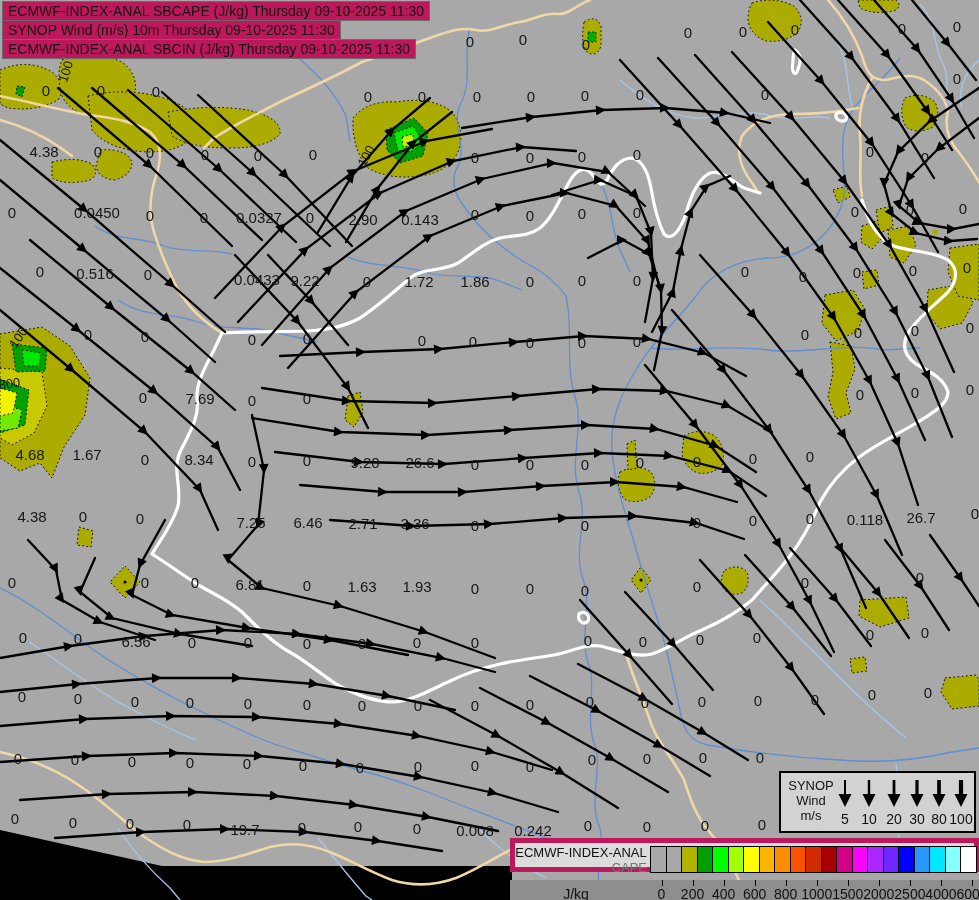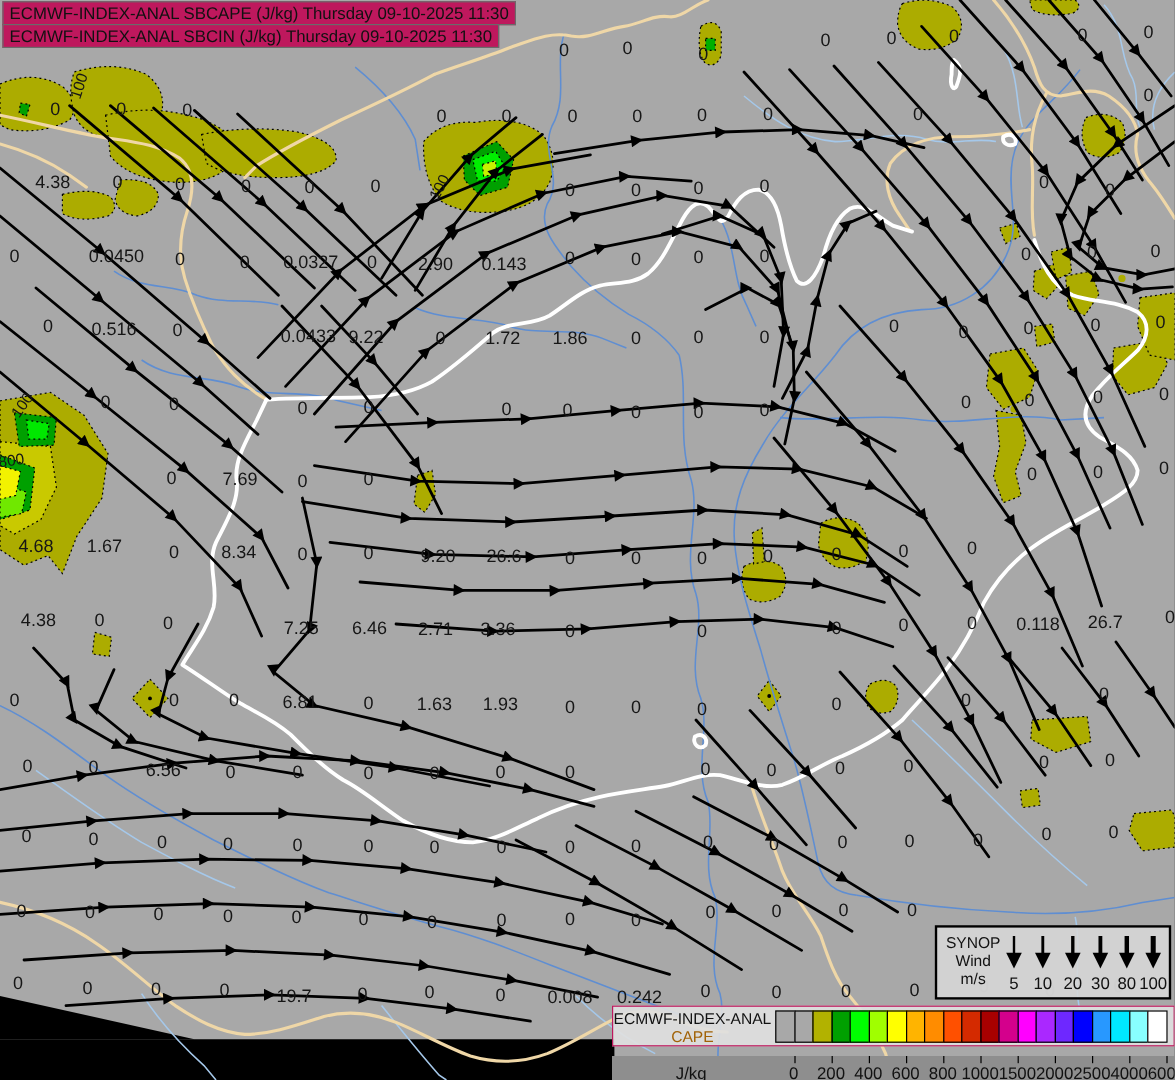--- a/index.html
+++ b/index.html
@@ -14,23 +14,23 @@
   .synop{position:absolute;left:779px;top:771px;width:197px;height:62px;z-index:5;
          background:rgba(215,215,215,.88);border:2px solid #000;box-sizing:border-box;padding-left:16px;}
   .synop .ttl{position:absolute;left:2px;top:5px;width:56px;text-align:center;
               font-size:13px;line-height:15px;color:#111;}
   .synop .arr{position:absolute;top:4px;}
   .synop .spd{position:absolute;top:38px;width:26px;margin-left:-13px;text-align:center;
               font-size:14px;color:#111;}
   
   .cape{position:absolute;left:510px;top:838px;width:469px;height:62px;z-index:5;}
   .cape-top{position:absolute;left:0;top:0;width:100%;height:34px;
-            background:rgba(224,224,224,.92);border:1px solid #be185d;box-sizing:border-box;}
+            background:rgba(224,224,224,.92);border:5px solid #be185d;box-sizing:border-box;}
   .cape-top .l1{position:absolute;left:0;top:2px;width:132px;text-align:center;font-size:13px;color:#111;}
-  .cape-top .l2{position:absolute;left:0;top:17px;width:132px;text-align:center;font-size:13px;color:#a16207;}
+  .cape-top .l2{position:absolute;left:0;top:17px;width:132px;text-align:right;font-size:13px;color:#737373;}
   .cape-bar{position:absolute;left:136px;top:3px;height:27px;display:flex;}
   .cape-bar .cell{width:14.5px;height:25px;border:1px solid #000;margin-left:-1px;}
   .cape-bottom{position:absolute;left:0;top:42px;width:100%;height:28px;background:#8e8e8e;}
   .cape-bottom .unit{position:absolute;left:0;top:6px;width:132px;text-align:center;font-size:14px;color:#111;}
   .cape-bottom .tick{position:absolute;top:0;width:1px;height:6px;background:#000;}
   .cape-bottom .num{position:absolute;top:6px;width:44px;margin-left:-22px;text-align:center;
                     font-size:14px;color:#111;}
 </style>
 </head>
 <body>
@@ -395,20 +395,21 @@
         <text x="921" y="523" fill="#161616" font-size="15" text-anchor="middle" font-family="&quot;Liberation Sans&quot;, sans-serif">26.7</text>
         <text x="22" y="340" fill="#161616" font-size="13" text-anchor="middle" font-family="&quot;Liberation Sans&quot;, sans-serif" transform="rotate(-55 22 340)">100</text>
         <text x="10" y="388" fill="#161616" font-size="13" text-anchor="middle" font-family="&quot;Liberation Sans&quot;, sans-serif" transform="rotate(-8 10 388)">800</text>
         <text x="370" y="158" fill="#161616" font-size="13" text-anchor="middle" font-family="&quot;Liberation Sans&quot;, sans-serif" transform="rotate(-62 370 158)">100</text>
         <text x="70" y="73" fill="#161616" font-size="13" text-anchor="middle" font-family="&quot;Liberation Sans&quot;, sans-serif" transform="rotate(-72 70 73)">100</text>
       </g>
   </svg>
 
   <div class="hdr">
     <div class="line">ECMWF-INDEX-ANAL SBCAPE (J/kg) Thursday 09-10-2025 11:30</div>
+    <div class="line">SYNOP Wind (m/s) 10m Thursday 09-10-2025 11:30</div>
     <div class="line">ECMWF-INDEX-ANAL SBCIN (J/kg) Thursday 09-10-2025 11:30</div>
   </div>
 
   <div class="synop">
     <div class="ttl">
       <div>SYNOP</div>
       <div>Wind</div>
       <div>m/s</div>
     </div>
     <div id="synop-arrows">

